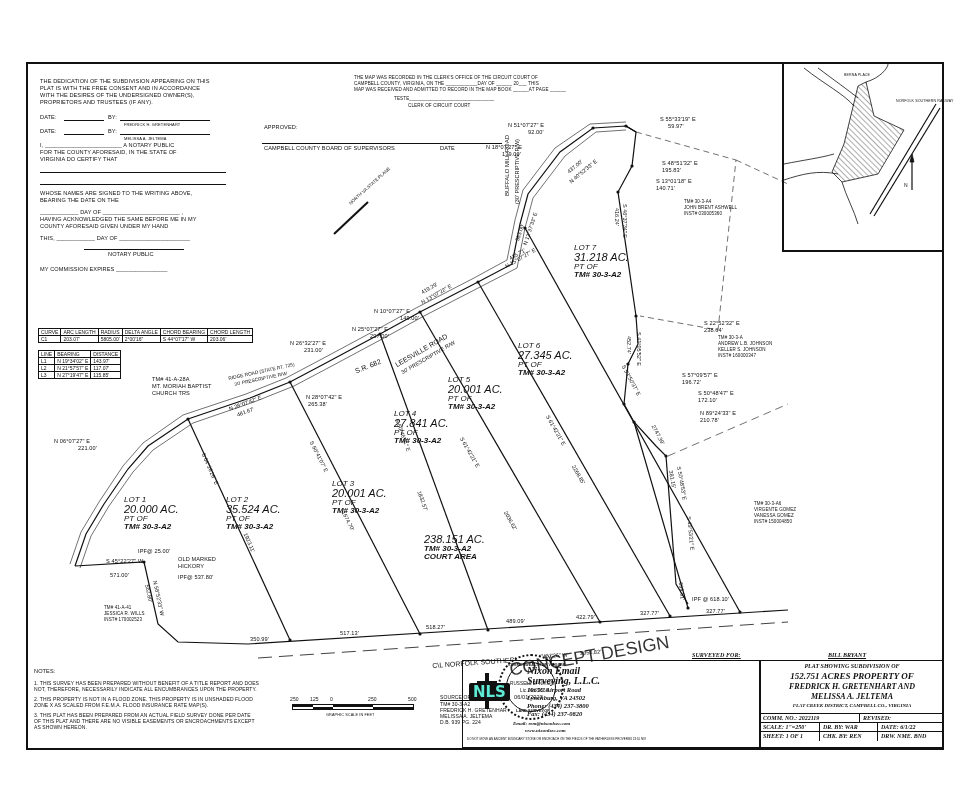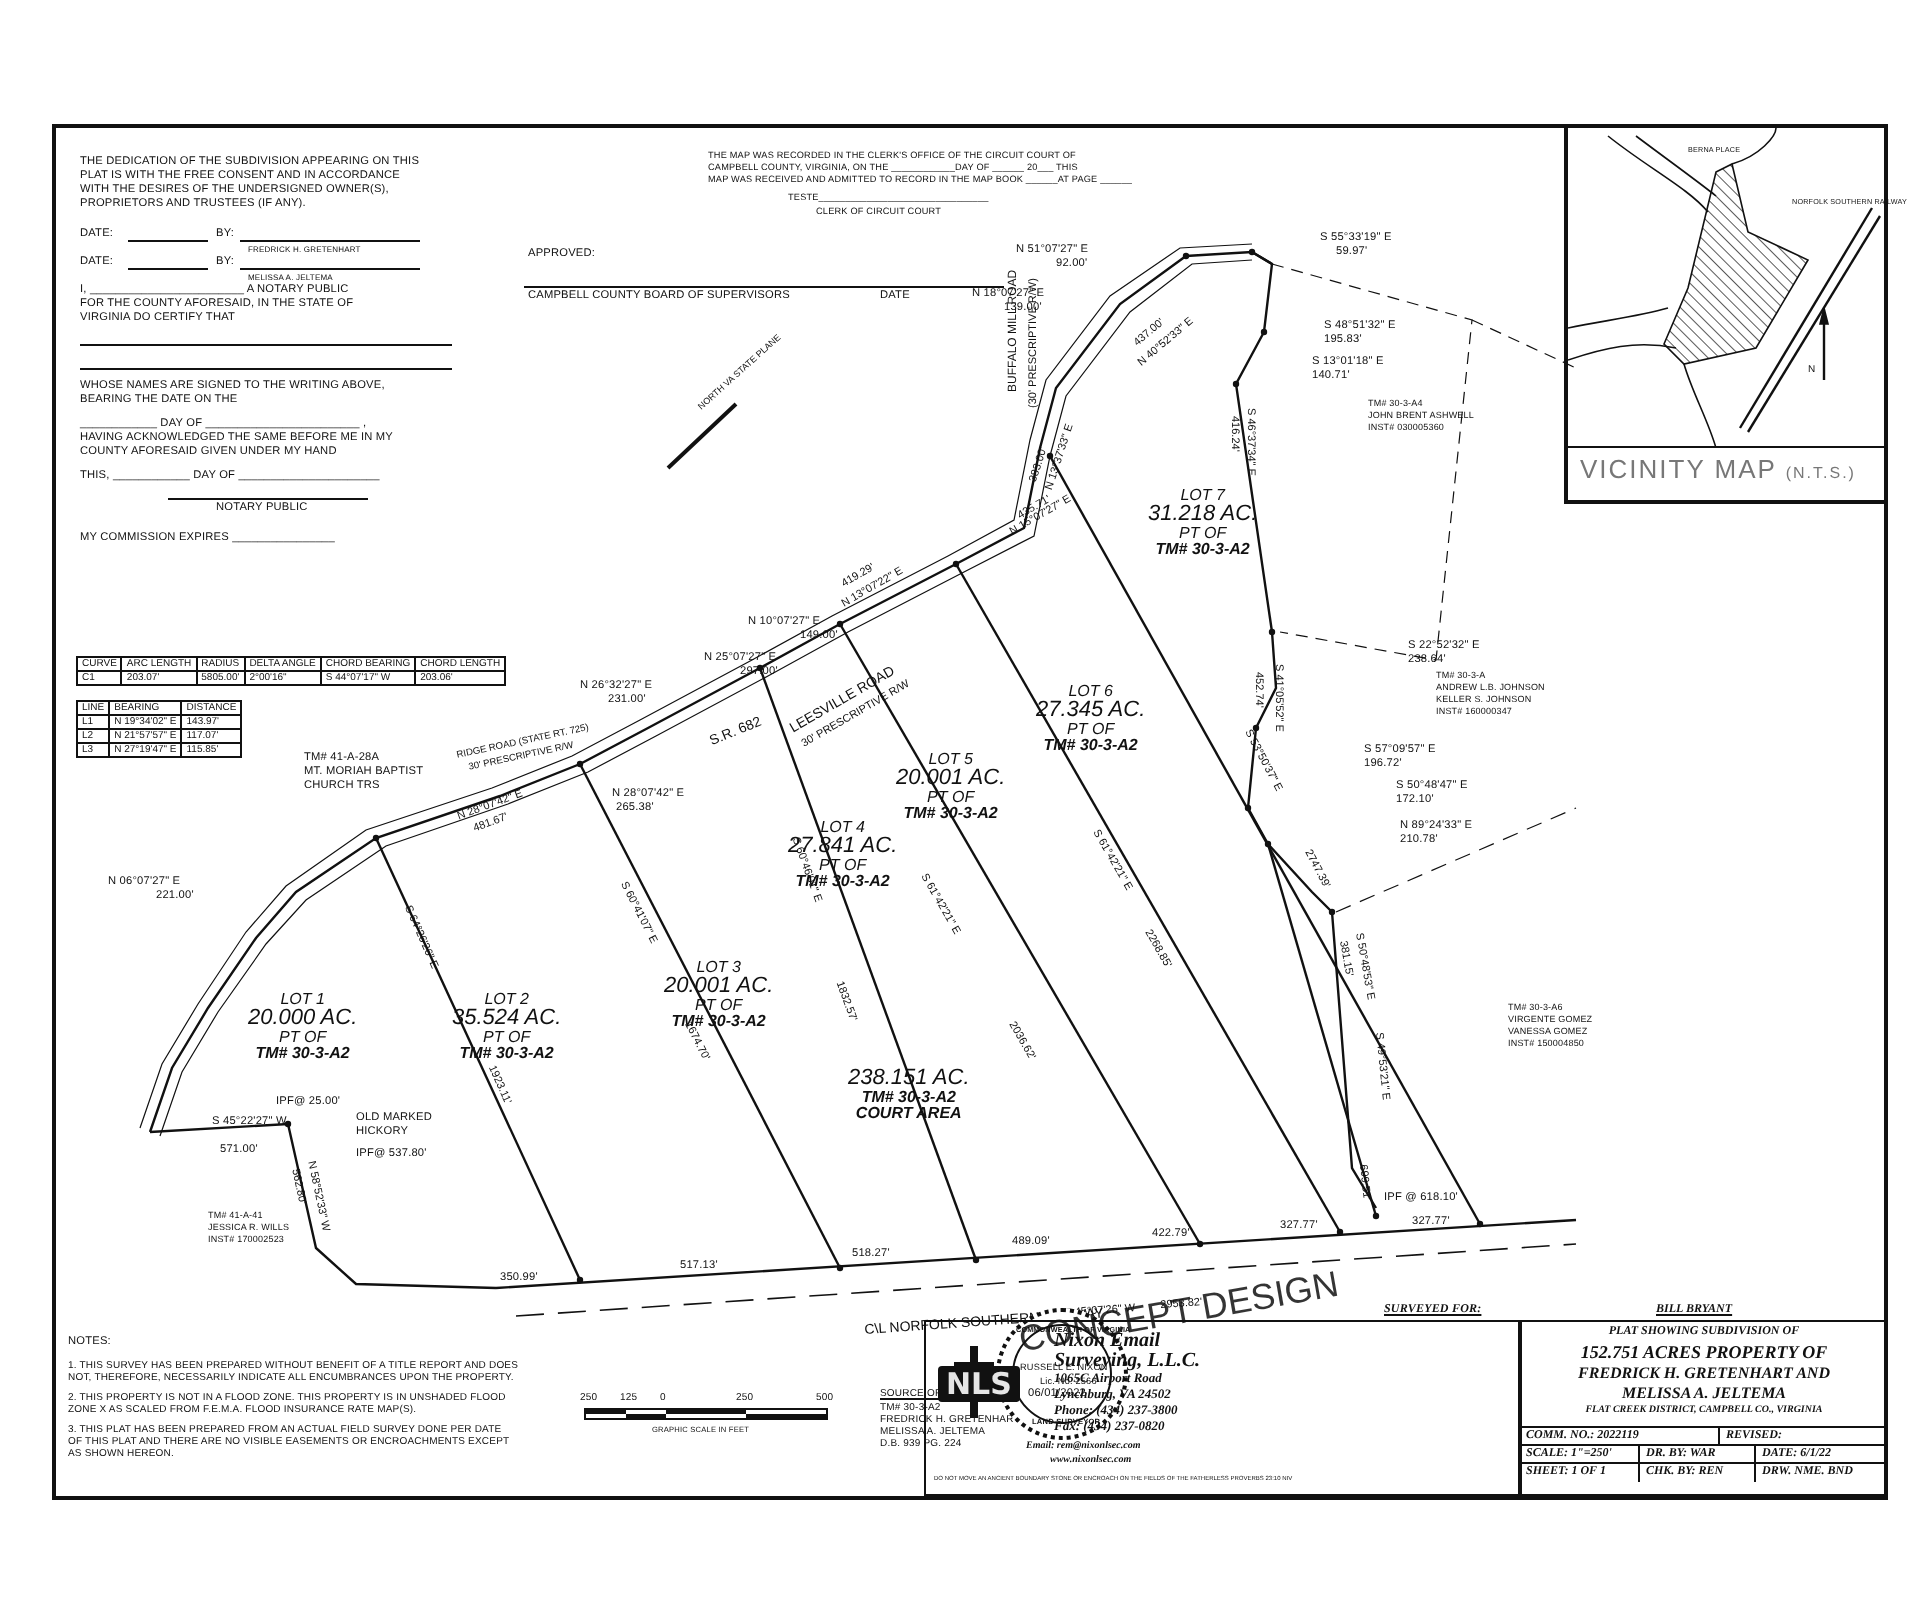--- a/index.html
+++ b/index.html
@@ -1,20 +1,20 @@
 <!DOCTYPE html>
 <html><head>
 <meta charset="utf-8">
 <style>
   html,body{margin:0;padding:0;background:#fff;}
   body{width:960px;height:800px;position:relative;overflow:hidden;font-family:"Liberation Sans",sans-serif;color:#111;}
   .sheet{position:absolute;left:26px;top:62px;width:918px;height:688px;border:2px solid #111;box-sizing:border-box;background:#fff;}
   .abs{position:absolute;}
   .t{position:absolute;font-size:5.6px;line-height:7px;letter-spacing:.1px;white-space:nowrap;text-transform:uppercase;}
-  .lot{position:absolute;text-align:center;font-style:italic;font-family:"Liberation Sans",sans-serif;line-height:1;}
+  .lot{position:absolute;text-align:left;font-style:italic;font-family:"Liberation Sans",sans-serif;line-height:1;}
   .lot .l1{font-size:8px;display:block;}
   .lot .l2{font-size:11px;display:block;}
   .lot .l3{font-size:8px;display:block;}
   .lot .l4{font-size:8px;display:block;font-weight:bold;}
   .rot{position:absolute;font-size:5.5px;white-space:nowrap;transform-origin:left top;}
   table.tbl{position:absolute;border-collapse:collapse;font-size:5px;}
   table.tbl td{border:1px solid #111;padding:0 2px;line-height:6px;white-space:nowrap;}
   .vic{position:absolute;left:754px;top:0;width:162px;height:188px;border-left:2px solid #111;border-bottom:2px solid #111;box-sizing:border-box;}
   .vic-title{position:absolute;left:0;right:0;bottom:4px;height:22px;border-top:1px solid #111;font-size:13px;color:#777;letter-spacing:1px;padding-left:6px;line-height:22px;}
   .vic-title small{font-size:8px;}
@@ -367,24 +367,20 @@
         <path d="M0,100 C20,96 36,94 50,90"></path>
         <path d="M0,116 C18,110 34,106 54,110"></path>
         <path d="M58,118 C62,132 70,146 74,160"></path>
         <line x1="128" y1="96" x2="128" y2="126" stroke-width="1.2"></line>
         <polygon points="128,90 126,98 130,98" fill="#111"></polygon>
       </g>
     </svg>
     <div class="t" style="left:120px;top:118px;font-size:5px;">N</div>
     <div class="t" style="left:60px;top:8px;font-size:3.6px;">BERNA PLACE</div>
     <div class="t" style="left:112px;top:34px;font-size:3.6px;">NORFOLK SOUTHERN RAILWAY</div>
-    <div class="vic-title">
-      <span>VICINITY MAP</span>
-      <small>(N.T.S.)</small>
-    </div>
   </div>
 
   <div>
     <div class="t" style="left:6px;top:604px;">NOTES:</div>
     <div class="t" style="left:6px;top:616px;font-size:5px;">1. THIS SURVEY HAS BEEN PREPARED WITHOUT BENEFIT OF A TITLE REPORT AND DOES</div>
     <div class="t" style="left:6px;top:622px;font-size:5px;">NOT, THEREFORE, NECESSARILY INDICATE ALL ENCUMBRANCES UPON THE PROPERTY.</div>
     <div class="t" style="left:6px;top:632px;font-size:5px;">2. THIS PROPERTY IS NOT IN A FLOOD ZONE. THIS PROPERTY IS IN UNSHADED FLOOD</div>
     <div class="t" style="left:6px;top:638px;font-size:5px;">ZONE X AS SCALED FROM F.E.M.A. FLOOD INSURANCE RATE MAP(S).</div>
     <div class="t" style="left:6px;top:648px;font-size:5px;">3. THIS PLAT HAS BEEN PREPARED FROM AN ACTUAL FIELD SURVEY DONE PER DATE</div>
     <div class="t" style="left:6px;top:654px;font-size:5px;">OF THIS PLAT AND THERE ARE NO VISIBLE EASEMENTS OR ENCROACHMENTS EXCEPT</div>
@@ -421,21 +417,21 @@
     <div class="t" style="left:20px;top:31px;font-size:4.6px;text-transform:none;">Lic. No. 2566</div>
     <div class="t" style="left:14px;top:38px;font-size:5.6px;">06/01/2022</div>
     <div class="t" style="left:16px;top:52px;font-size:3.8px;font-weight:bold;">LAND SURVEYOR</div>
   </div>
   <div class="rot" style="left:480px;top:596px;transform:rotate(-10deg);font-size:18px;color:#111;opacity:.85;">CONCEPT DESIGN</div>
 
   <div class="t serif-it" style="left:664px;top:588px;font-size:6px;text-decoration:underline;text-transform:none;">SURVEYED FOR:</div>
   <div class="logo-box">
     <div class="abs" style="left:22px;top:12px;width:4px;height:36px;background:#111;"></div>
     <div class="abs" style="left:14px;top:20px;width:20px;height:4px;background:#111;"></div>
-    <div class="abs" style="left:6px;top:22px;font-size:15px;font-weight:bold;color:#e5e5e5;background:#111;padding:0 4px;font-family:'DejaVu Sans',sans-serif;border-radius:2px;">NLS</div>
+    <div class="abs" style="left:6px;top:22px;font-size:15px;font-weight:bold;color:#5eead4;background:#111;padding:0 4px;font-family:'DejaVu Sans',sans-serif;border-radius:2px;">NLS</div>
     <div class="abs serif-it" style="left:64px;top:4px;font-size:10px;">Nixon Email</div>
     <div class="abs serif-it" style="left:64px;top:14px;font-size:10px;">Surveying, L.L.C.</div>
     <div class="abs serif-it" style="left:64px;top:25px;font-size:6.5px;">1065C Airport Road</div>
     <div class="abs serif-it" style="left:64px;top:33px;font-size:6.5px;">Lynchburg, VA 24502</div>
     <div class="abs serif-it" style="left:64px;top:41px;font-size:6.5px;">Phone: (434) 237-3800</div>
     <div class="abs serif-it" style="left:64px;top:49px;font-size:6.5px;">Fax: (434) 237-0820</div>
     <div class="abs serif-it" style="left:50px;top:60px;font-size:5px;">Email: rem@nixonlsec.com</div>
     <div class="abs serif-it" style="left:62px;top:67px;font-size:5px;">www.nixonlsec.com</div>
     <div class="abs" style="left:4px;top:76px;font-size:3px;width:290px;line-height:4px;">DO NOT MOVE AN ANCIENT BOUNDARY STONE OR ENCROACH ON THE FIELDS OF THE FATHERLESS PROVERBS 23:10 NIV</div>
   </div>

